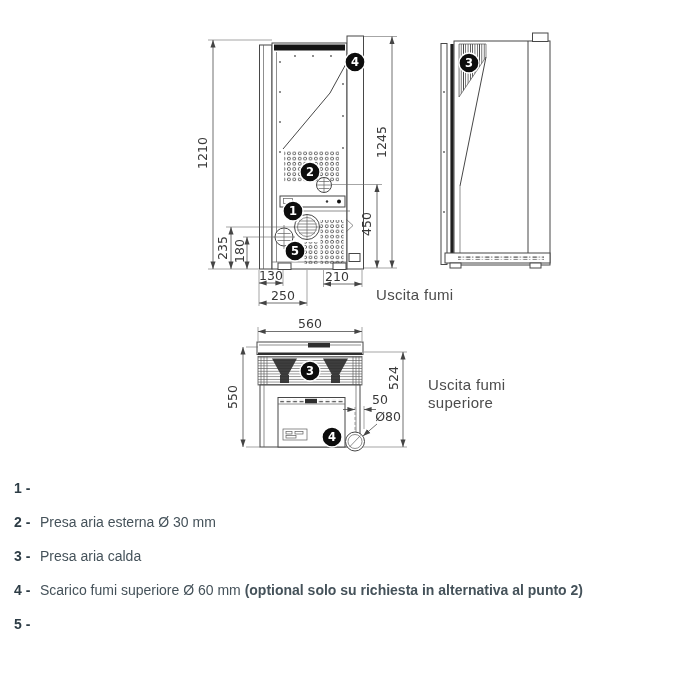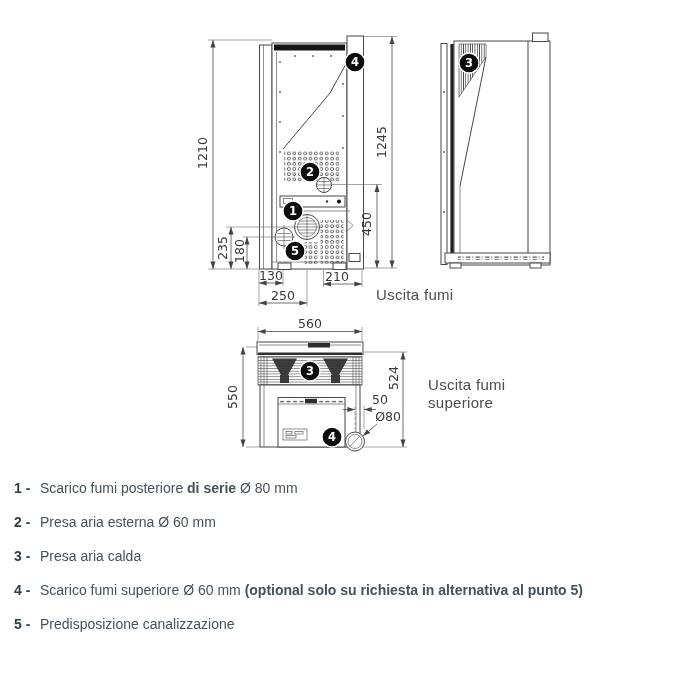--- a/index.html
+++ b/index.html
@@ -271,33 +271,31 @@
     </g>
 
     <text class="lbl" x="428" y="390">Uscita fumi</text>
     <text class="lbl" x="428" y="408">superiore</text>
   </g>
 </svg>
 
   <div class="legend">
     <div class="legend-row">
       <span class="lnum">1 -</span>
-      <span class="ltext"><span>Scarico fumi posteriore </span><b>di serie</b><span> Ø 80 mm</span></span>
     </div>
     <div class="legend-row">
       <span class="lnum">2 -</span>
-      <span class="ltext"><span>Presa aria esterna Ø 60 mm</span><b></b><span></span></span>
+      <span class="ltext"><span>Presa aria esterna Ø 30 mm</span><b></b><span></span></span>
     </div>
     <div class="legend-row">
       <span class="lnum">3 -</span>
       <span class="ltext"><span>Presa aria calda</span><b></b><span></span></span>
     </div>
     <div class="legend-row">
       <span class="lnum">4 -</span>
-      <span class="ltext"><span>Scarico fumi superiore Ø 60 mm </span><b>(optional solo su richiesta in alternativa al punto 5)</b><span></span></span>
+      <span class="ltext"><span>Scarico fumi superiore Ø 60 mm </span><b>(optional solo su richiesta in alternativa al punto 2)</b><span></span></span>
     </div>
     <div class="legend-row">
       <span class="lnum">5 -</span>
-      <span class="ltext"><span>Predisposizione canalizzazione</span><b></b><span></span></span>
     </div>
   </div>
 
 </div>
 
 </body></html>

